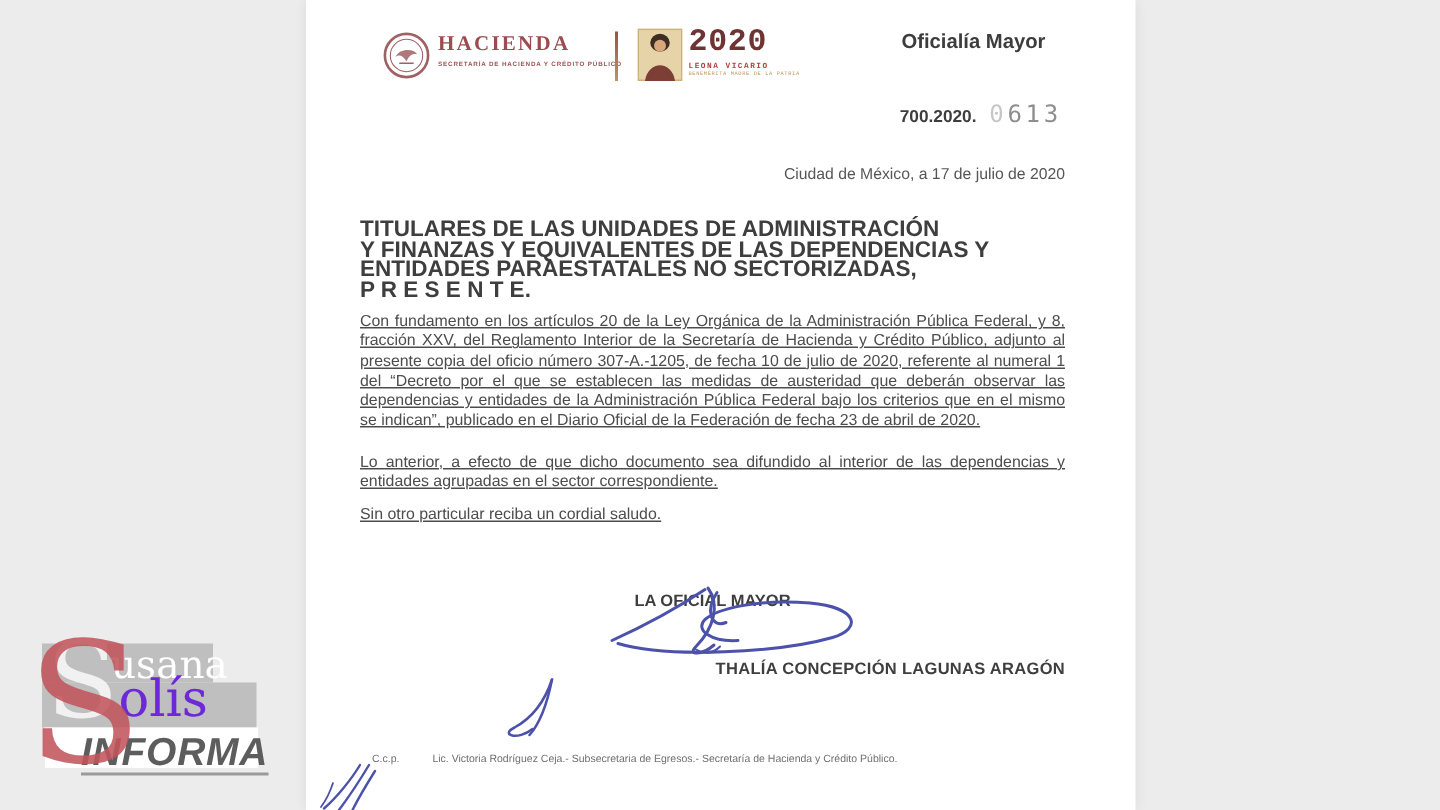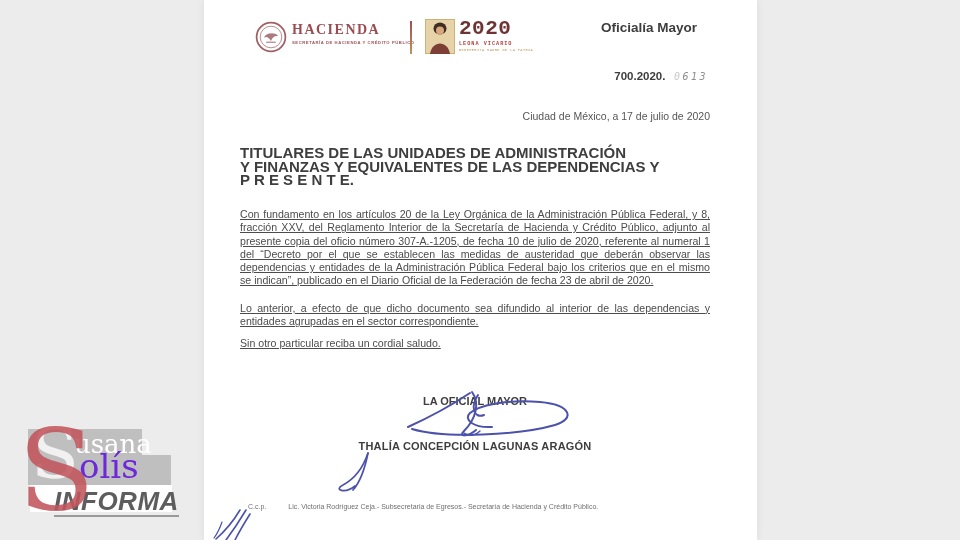--- a/index.html
+++ b/index.html
@@ -27,37 +27,37 @@
   .y2020 { display:flex; flex-direction:column;font-family:Liberation Mono, monospace; }
   .y2020-year { font-size:21px; font-weight:800; line-height:20px; color:#6f3333; letter-spacing:.5px; }
   .y2020-name { font-size:5.2px; font-weight:700; color:#b5413f; letter-spacing:1px; margin-top:1.5px; }
   .y2020-tag  { font-size:3.6px; color:#bc955b; letter-spacing:.4px; margin-top:1px; }
 
   .office   { top:20px; right:60px; font-size:13.5px; font-weight:700; color:#3d3d3d;text-align:right; }
   .folio    { top:66px; right:49px; white-space:nowrap; }
   .folio span { position:static; }
   .folio-prefix { font-size:11.5px; font-weight:800; color:#3d3d3d; }
   .folio-stamp  { display:inline-block; font-family:"DejaVu Sans Mono", monospace;
-                  font-size:10px; color:#8e8e8e; letter-spacing:2.5px; margin-left:4px;font-style:italic; }
+                  font-size:16px; color:#8e8e8e; letter-spacing:2.5px; margin-left:4px; }
   .folio-stamp::first-letter { opacity:.5; }
   .dateline { top:110px; right:47px; font-size:10.5px; color:#565656; }
 
   .recipient { left:36px; top:146px; font-size:15px; font-weight:700;
                color:#3e3e3e; line-height:13.5px; white-space:nowrap; }
   .recipient div { position:static; }
 
   .body-text { left:36px; top:208px; width:470px; font-size:10.6px; line-height:13.3px;
                color:#4c4c4c; text-align:justify; }
   .body-text p { position:static;text-decoration:underline; }
   .p1 { margin:0 0 14px 0; } .p2 { margin:0 0 9px 0; } .p3 { margin:0; }
 
   .signer-title { left:36px; top:395px; width:470px; text-align:center;
                   font-size:11px; font-weight:700; color:#3e3e3e; }
   .signature-svg { left:196px; top:388px; width:180px; height:56px; }
-  .signer-name { left:36px; top:440px; width:470px; text-align:center;
+  .signer-name { left:36px; top:440px; width:470px; text-align:right;
                  font-size:11px; font-weight:700; color:#3e3e3e; letter-spacing:.2px; }
   .pen-mark-1 { left:128px; top:451px; width:42px; height:46px; }
   .ccp { left:44px; top:503px; font-size:7px; color:#6f6f6f; display:flex; gap:22px; white-space:nowrap; }
   .ccp span { position:static; }
   .pen-mark-2 { left:8px; top:506px; width:48px; height:34px; }
 
   
   .wm { position:absolute; left:0; top:0; width:960px; height:540px; pointer-events:none; }
   .wm > * { position:absolute; }
   .wm-box-top     { left:28px; top:429px; width:114px; height:26px; background:rgba(186,186,186,.9); z-index:1; }
@@ -113,20 +113,21 @@
     <div class="folio">
       <span class="folio-prefix">700.2020.</span>
       <span class="folio-stamp">0613</span>
     </div>
 
     <div class="dateline">Ciudad de México, a 17 de julio de 2020</div>
 
     <div class="recipient">
       <div>TITULARES DE LAS UNIDADES DE ADMINISTRACIÓN</div>
       <div>Y FINANZAS Y EQUIVALENTES DE LAS DEPENDENCIAS Y</div>
+      <div>ENTIDADES PARAESTATALES NO SECTORIZADAS,</div>
       <div>P R E S E N T E.</div>
     </div>
 
     <div class="body-text">
       <p class="p1">Con fundamento en los artículos 20 de la Ley Orgánica de la Administración Pública Federal, y 8, fracción XXV, del Reglamento Interior de la Secretaría de Hacienda y Crédito Público, adjunto al presente copia del oficio número 307-A.-1205, de fecha 10 de julio de 2020, referente al numeral 1 del “Decreto por el que se establecen las medidas de austeridad que deberán observar las dependencias y entidades de la Administración Pública Federal bajo los criterios que en el mismo se indican”, publicado en el Diario Oficial de la Federación de fecha 23 de abril de 2020.</p>
       <p class="p2">Lo anterior, a efecto de que dicho documento sea difundido al interior de las dependencias y entidades agrupadas en el sector correspondiente.</p>
       <p class="p3">Sin otro particular reciba un cordial saludo.</p>
     </div>
 
     <div class="signer-title">LA OFICIAL MAYOR</div>

